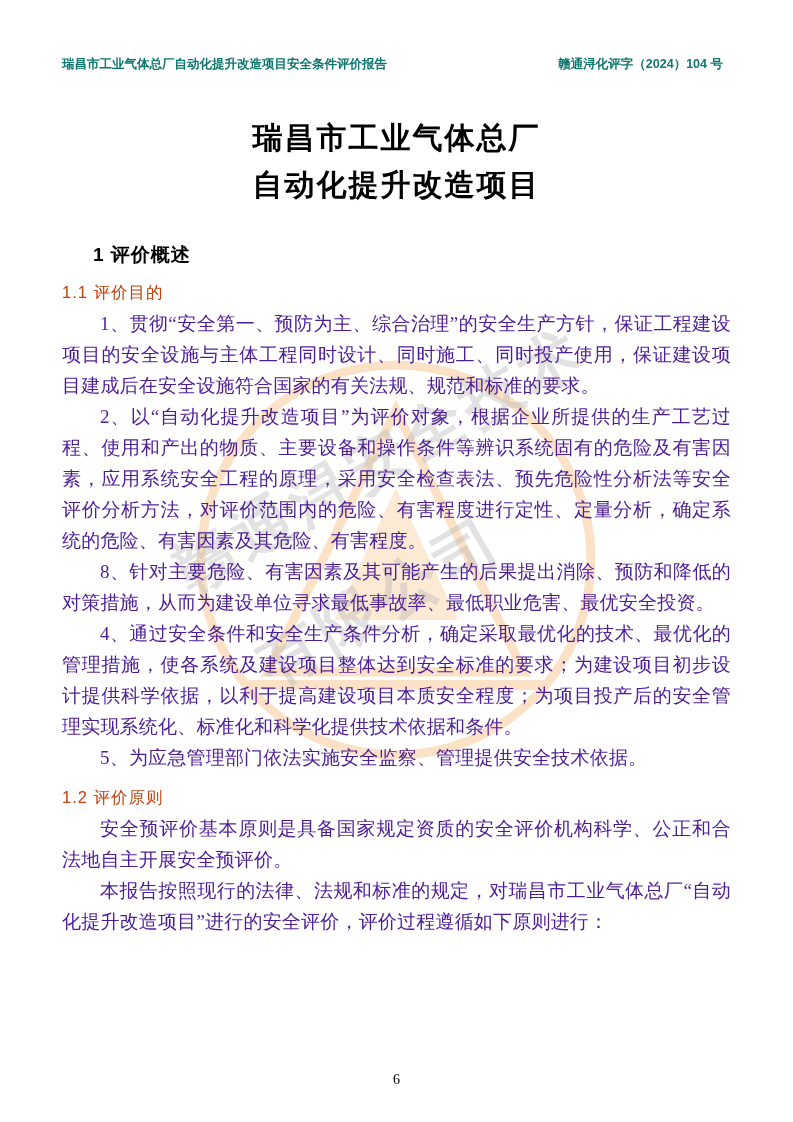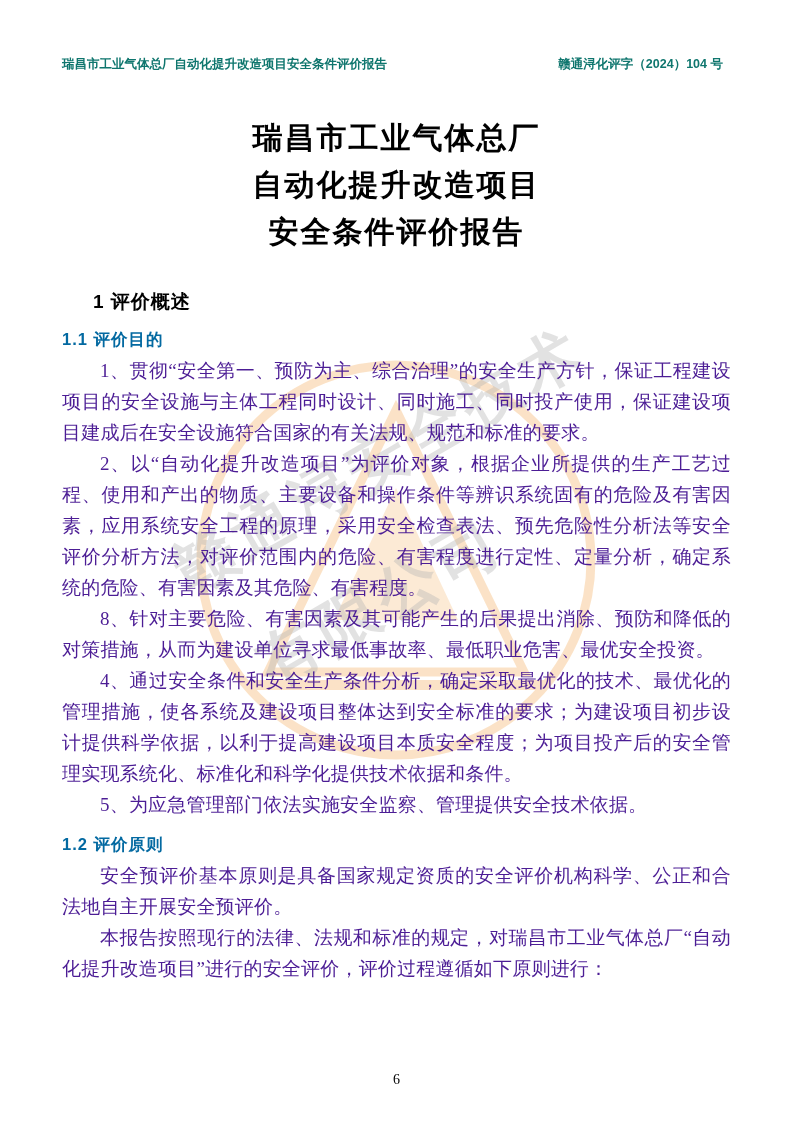--- a/index.html
+++ b/index.html
@@ -88,25 +88,25 @@
     font-weight: bold;
     font-size: 19px;
     margin-top: 34px;
     margin-bottom: 6px;
     color: #000;
     letter-spacing: 1px;
     margin-left: 31px;
   }
   .h2 {
     font-family: "Liberation Sans", sans-serif;
-    font-weight: bold;
+    font-weight: normal;
     font-size: 16.5px;
     margin-top: 14px;
     margin-bottom: 4px;
-    color: #0369a1;
+    color: #c2410c;
     letter-spacing: 1px;
   }
   p.body {
     font-family: "Liberation Serif", "DejaVu Serif", serif;
     font-size: 19px;
     line-height: 31px;
     margin: 0;
     color: #4c1d95;
     text-align: justify;
     text-justify: inter-ideograph;
@@ -147,21 +147,20 @@
   <div class="content">
 
     <div class="header">
       <div class="left">瑞昌市工业气体总厂自动化提升改造项目安全条件评价报告</div>
       <div class="right">赣通浔化评字（2024）104 号</div>
     </div>
 
     <div class="title-block">
       <div class="title-line">瑞昌市工业气体总厂</div>
       <div class="title-line">自动化提升改造项目</div>
-      <div class="title-line">安全条件评价报告</div>
     </div>
 
     <div class="h1">1 评价概述</div>
 
     <div class="h2">1.1 评价目的</div>
     <p class="body">1、贯彻“安全第一、预防为主、综合治理”的安全生产方针，保证工程建设项目的安全设施与主体工程同时设计、同时施工、同时投产使用，保证建设项目建成后在安全设施符合国家的有关法规、规范和标准的要求。</p>
     <p class="body">2、以“自动化提升改造项目”为评价对象，根据企业所提供的生产工艺过程、使用和产出的物质、主要设备和操作条件等辨识系统固有的危险及有害因素，应用系统安全工程的原理，采用安全检查表法、预先危险性分析法等安全评价分析方法，对评价范围内的危险、有害程度进行定性、定量分析，确定系统的危险、有害因素及其危险、有害程度。</p>
     <p class="body">8、针对主要危险、有害因素及其可能产生的后果提出消除、预防和降低的对策措施，从而为建设单位寻求最低事故率、最低职业危害、最优安全投资。</p>
     <p class="body">4、通过安全条件和安全生产条件分析，确定采取最优化的技术、最优化的管理措施，使各系统及建设项目整体达到安全标准的要求；为建设项目初步设计提供科学依据，以利于提高建设项目本质安全程度；为项目投产后的安全管理实现系统化、标准化和科学化提供技术依据和条件。</p>
     <p class="body">5、为应急管理部门依法实施安全监察、管理提供安全技术依据。</p>

